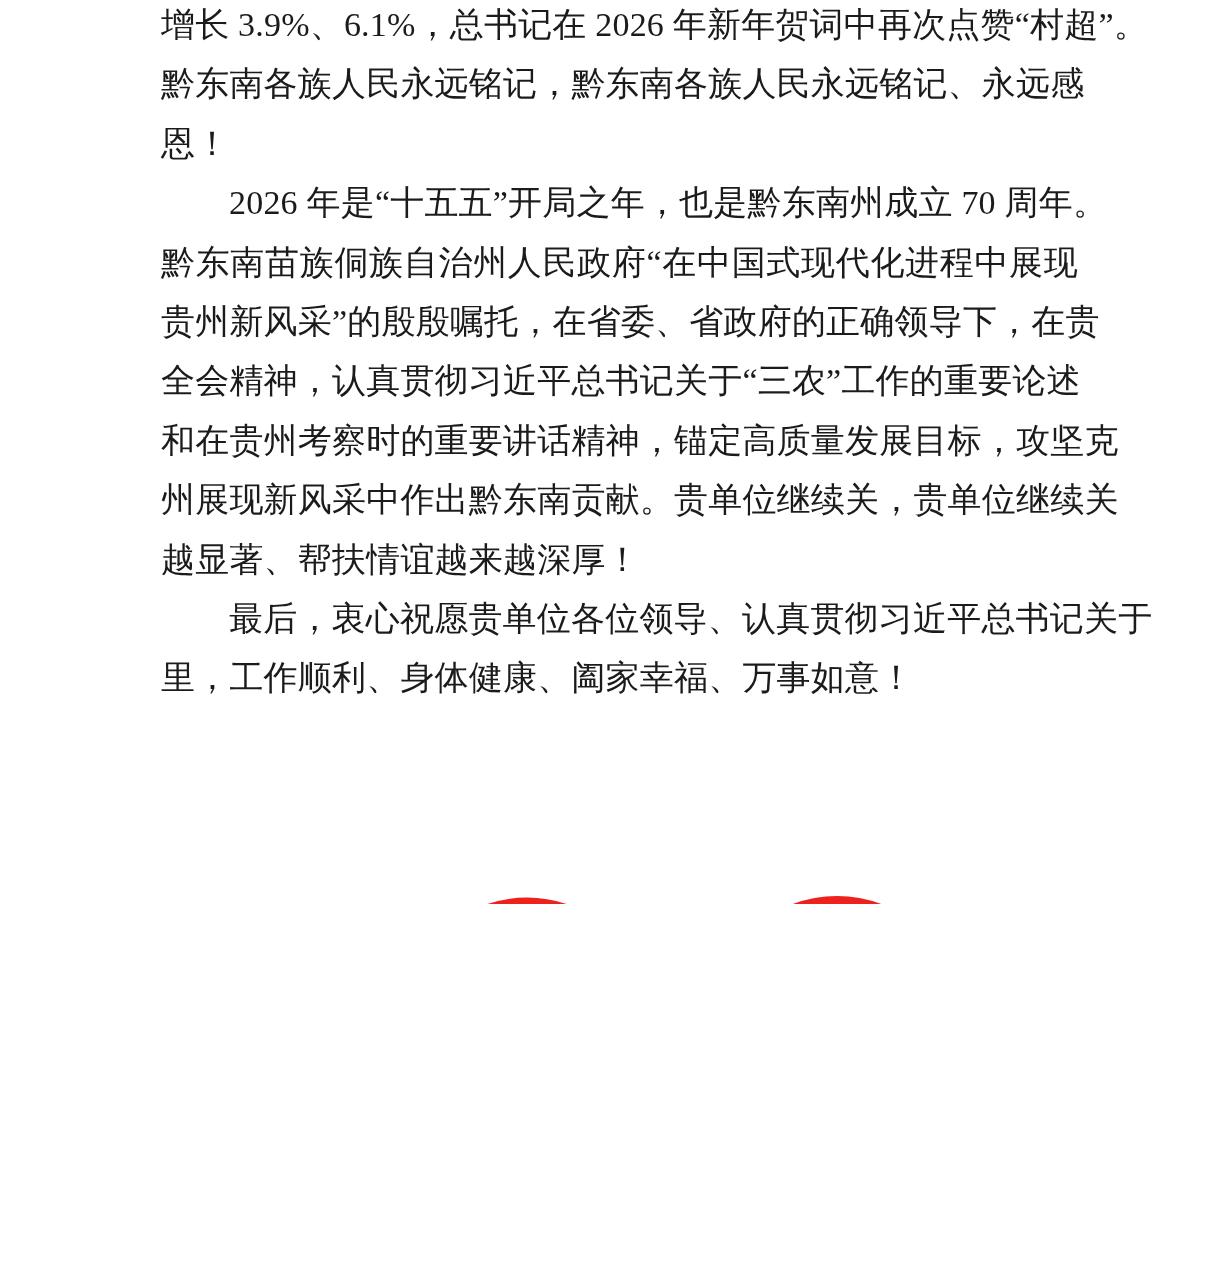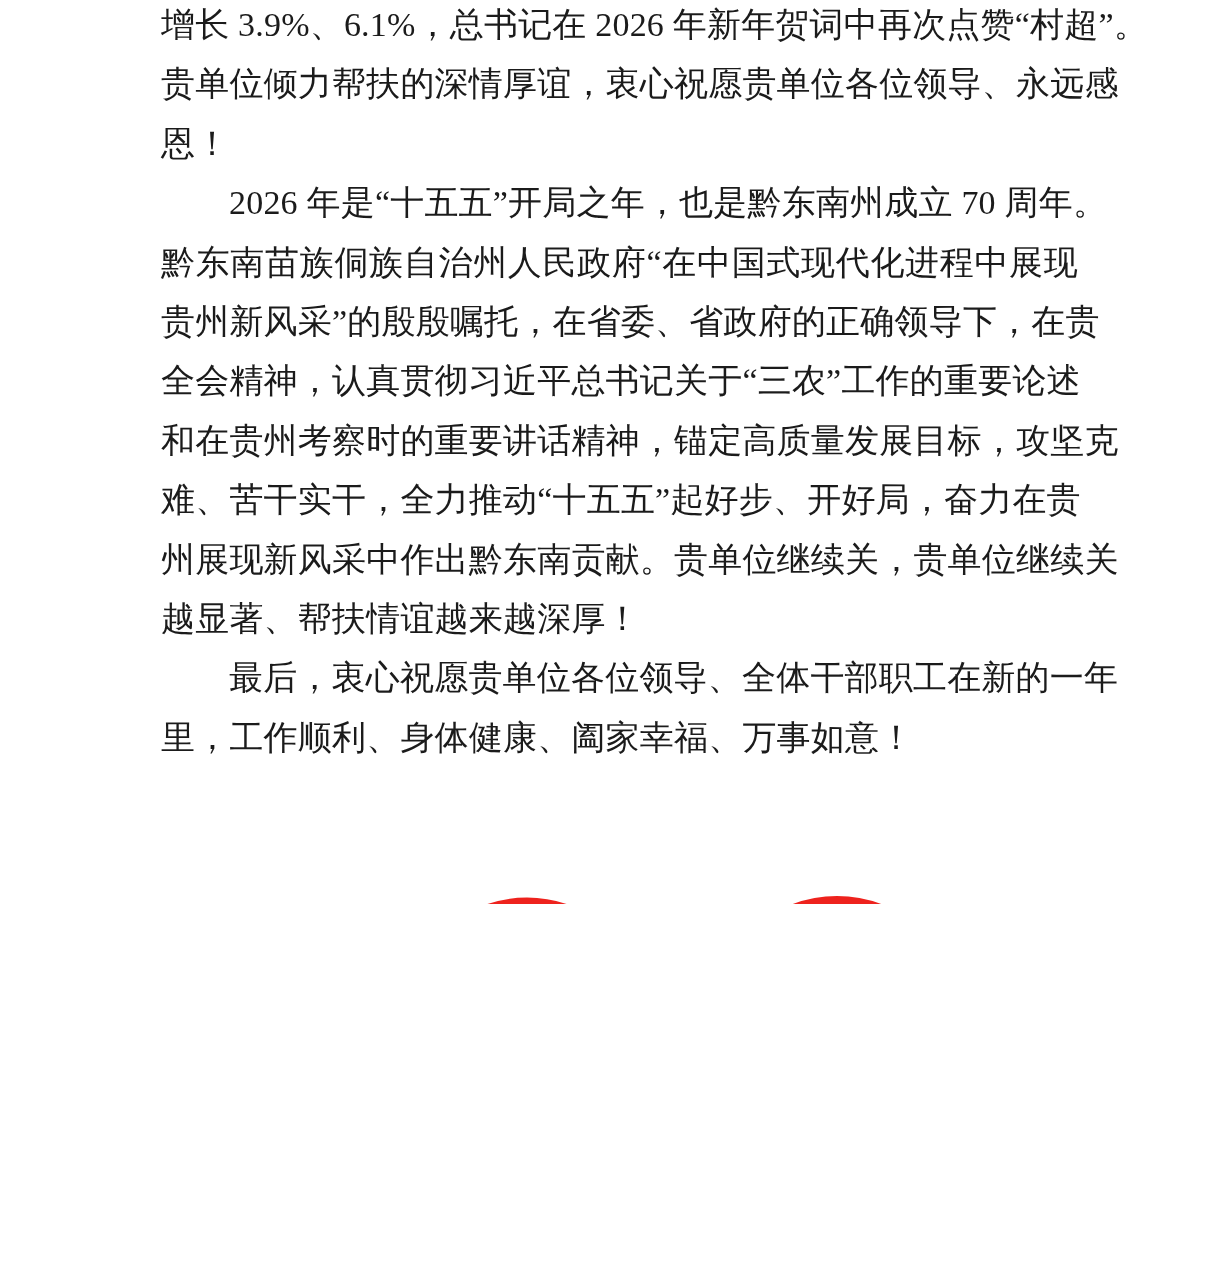--- a/index.html
+++ b/index.html
@@ -62,31 +62,30 @@
     font-size:126px;
   }
 </style>
 </head>
 <body>
 
 <div class="page">
 
   <div class="body-text" id="body-text">
       <div class="line">增长 3.9%、6.1%，总书记在 2026 年新年贺词中再次点赞“村超”。</div>
-      <div class="line">贵单位倾力帮扶的深情厚谊，衷心祝愿贵单位各位领导、永远感</div>
+      <div class="line">黔东南各族人民永远铭记，黔东南各族人民永远铭记、永远感</div>
       <div class="line last">恩！</div>
       <div class="line indent">2026 年是“十五五”开局之年，也是黔东南州成立 70 周年。</div>
       <div class="line">黔东南苗族侗族自治州人民政府“在中国式现代化进程中展现</div>
       <div class="line">贵州新风采”的殷殷嘱托，在省委、省政府的正确领导下，在贵</div>
       <div class="line">全会精神，认真贯彻习近平总书记关于“三农”工作的重要论述</div>
       <div class="line">和在贵州考察时的重要讲话精神，锚定高质量发展目标，攻坚克</div>
-      <div class="line">难、苦干实干，全力推动“十五五”起好步、开好局，奋力在贵</div>
       <div class="line">州展现新风采中作出黔东南贡献。贵单位继续关，贵单位继续关</div>
       <div class="line last">越显著、帮扶情谊越来越深厚！</div>
-      <div class="line indent">最后，衷心祝愿贵单位各位领导、全体干部职工在新的一年</div>
+      <div class="line indent">最后，衷心祝愿贵单位各位领导、认真贯彻习近平总书记关于</div>
       <div class="line last">里，工作顺利、身体健康、阖家幸福、万事如意！</div>
     </div>
 
   <div class="sig sig-party">中共黔东南州委</div>
   <div class="sig sig-gov">黔东南州人民政府</div>
   <div class="sig sig-date">2026 年 1 月 30 日</div>
 
   <div class="seal seal-party">
     <svg viewBox="0 0 252 252">
       <circle cx="126" cy="126" r="119" fill="none" stroke="#ed1610" stroke-width="9"></circle>

